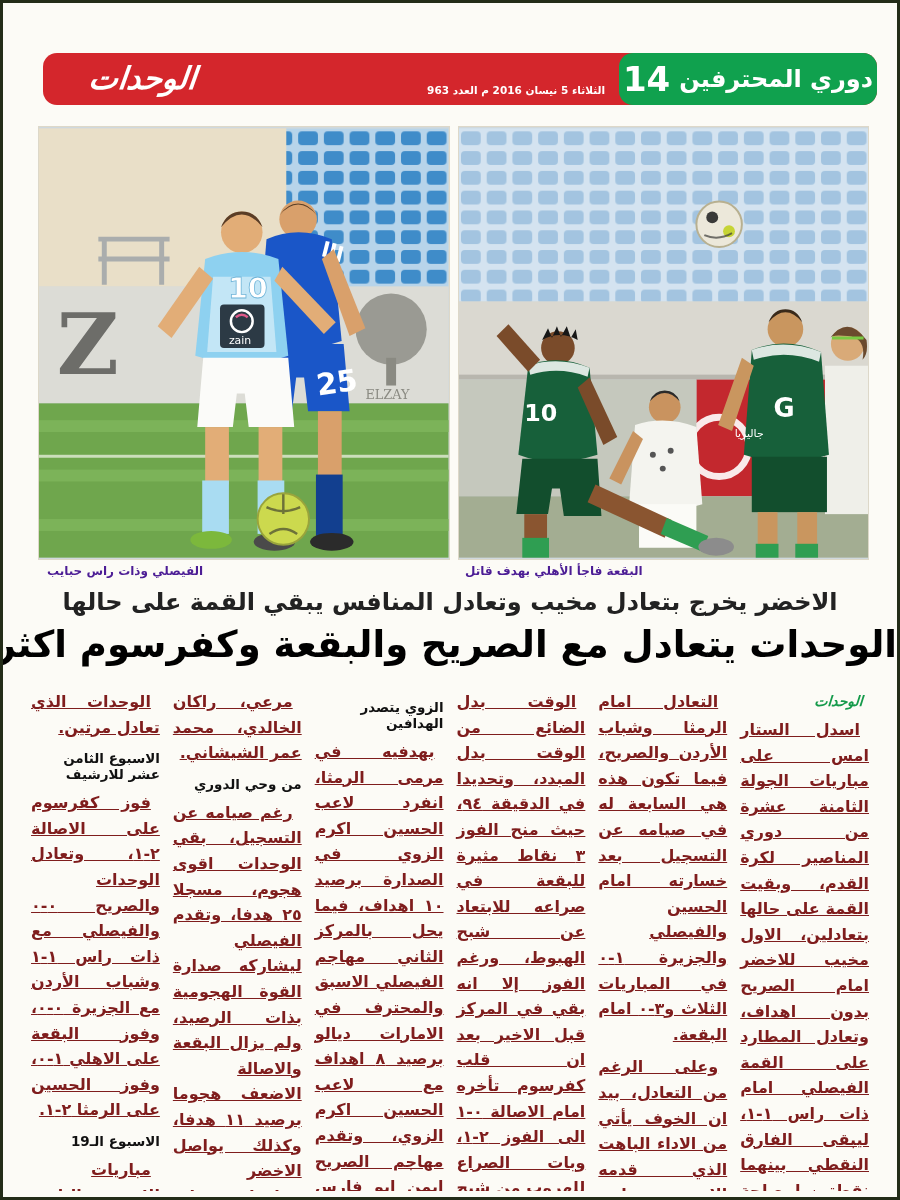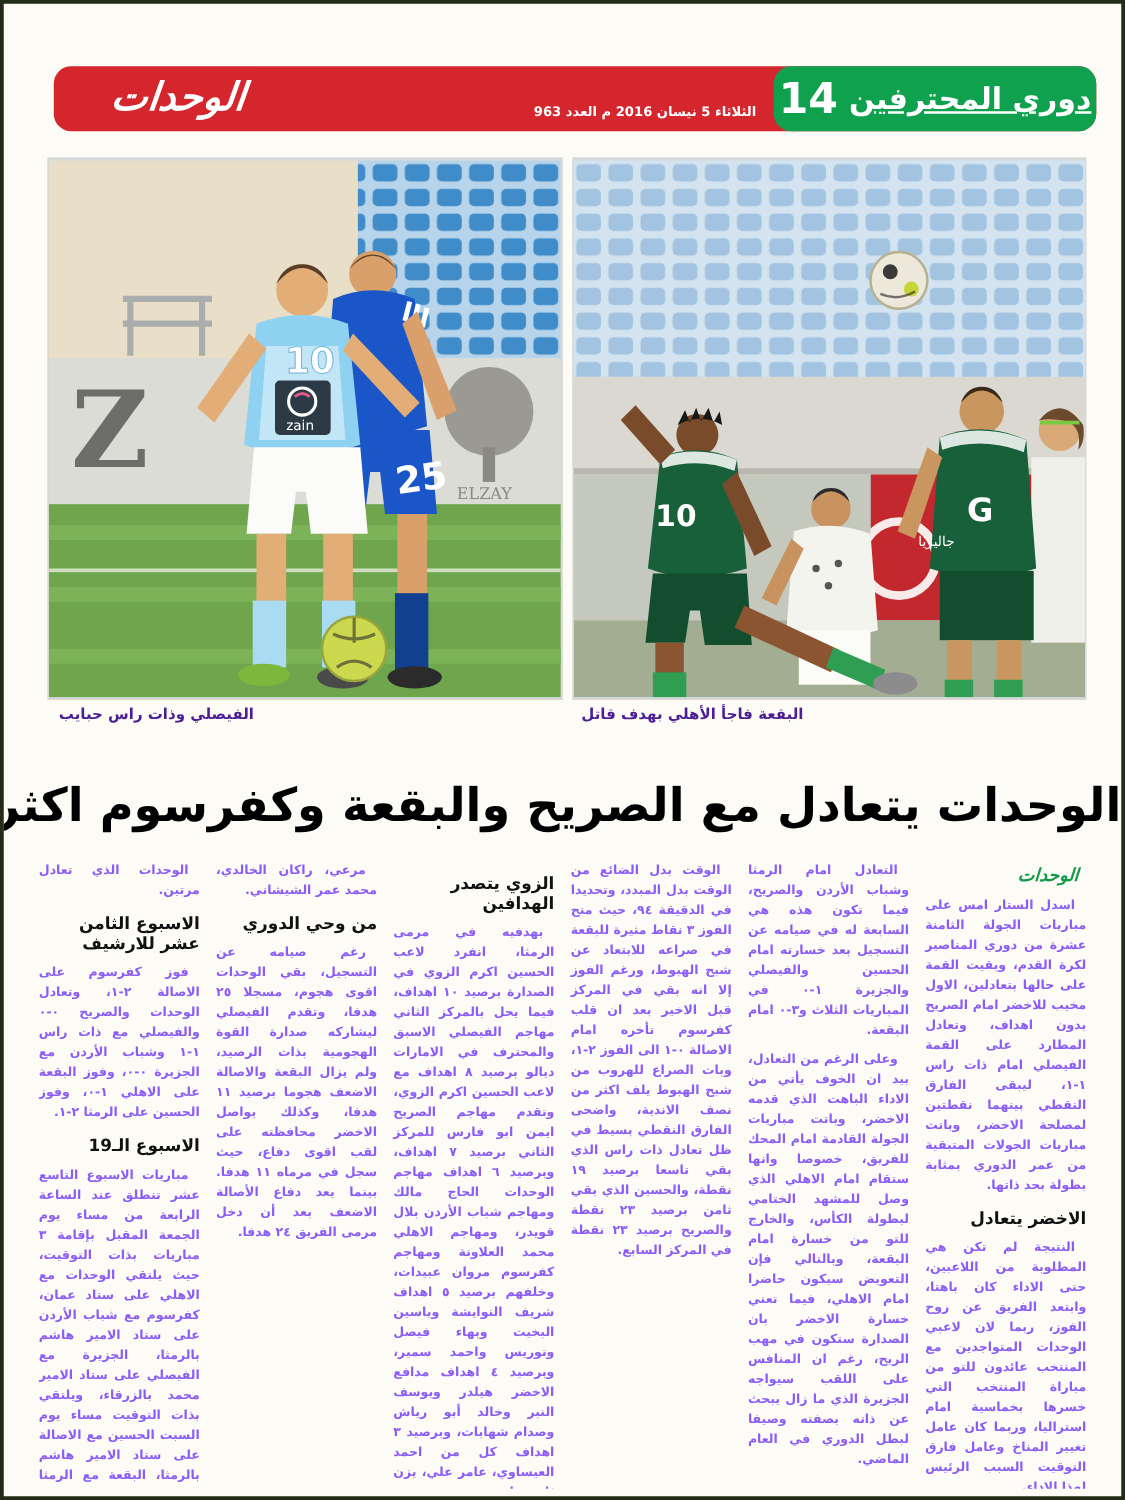--- a/index.html
+++ b/index.html
@@ -18,21 +18,21 @@
     position:absolute;left:46px;top:7px;color:#fff;font-size:31px;font-weight:800;
     font-style:italic;transform:skewX(-6deg);letter-spacing:1px;
   }
   .dateline{
     position:absolute;right:272px;bottom:9px;color:#fff;font-size:10.5px;font-weight:700;direction:rtl;
   }
   .badge{
     position:absolute;right:0;top:0;bottom:0;width:258px;background:#10a14e;border-radius:14px;
     display:flex;align-items:center;justify-content:center;gap:9px;direction:rtl;color:#fff;
   }
-  .badge .sec{font-size:24px;font-weight:800;text-decoration:underline;}
+  .badge .sec{font-size:24px;font-weight:800;}
   .badge .num{font-size:34px;font-weight:900;}
   
   .photo-row{position:absolute;top:123px;left:35px;right:28px;display:flex;gap:8px;}
   figure.photo{margin:0;width:414px;height:434px;border:1px solid #ddd8c9;box-sizing:border-box;
     overflow:hidden;background:#cfd8dd;position:relative;}
   figure.photo svg{display:block;width:100%;height:100%;}
   .caption{position:absolute;top:561px;font-size:12px;font-weight:800;color:#4c1d95;direction:rtl;}
   .caption.left-photo{left:44px;}
   .caption.right-photo{left:462px;}
   
@@ -47,22 +47,22 @@
   
   .watermark{position:absolute;left:372px;top:548px;width:190px;height:150px;opacity:.30;z-index:2;pointer-events:none;}
   .watermark svg{width:100%;height:100%;}
   
   .columns{
     position:absolute;top:686px;left:28px;right:28px;height:502px;overflow:hidden;
     display:flex;gap:13px;direction:rtl;z-index:4;
   }
   .col{flex:1;min-width:0;}
   .col p{
-    margin:0 0 7px;font-size:10px;font-weight:700;line-height:1.6;color:#8b5cf6;
-    text-align:justify;text-indent:9px;
+    margin:0 0 7px;font-size:16px;font-weight:700;line-height:1.6;color:#7f1d1d;
+    text-align:justify;text-indent:9px;text-decoration:underline;
   }
   .subhead{margin:10px 0 8px;font-size:13.5px;font-weight:900;color:#111;}
   .lead-label{
     color:#149a4a;font-size:14px;font-weight:800;font-style:italic;
     text-align:right;margin:4px 6px 8px 0;transform:skewX(-4deg);
   }
 </style>
 </head>
 <body>
 
@@ -228,20 +228,21 @@
           <path d="M248 108 q14 6 28 -2" stroke="#3a3a38" stroke-width="2" fill="none" opacity=".7"></path>
         </g>
       </svg>
     </figure>
   </div>
 
   <div class="caption left-photo">الفيصلي وذات راس حبايب</div>
   <div class="caption right-photo">البقعة فاجأ الأهلي بهدف قاتل</div>
 
 
+  <div class="kicker">الاخضر يخرج بتعادل مخيب وتعادل المنافس يبقي القمة على حالها</div>
   <div class="headline">الوحدات يتعادل مع الصريح والبقعة وكفرسوم اكثر المستفيدين</div>
 
   <div class="columns">
 
     <div class="col">
       <div class="lead-label">الوحدات</div>
       <p>اسدل الستار امس على مباريات الجولة الثامنة عشرة من دوري المناصير لكرة القدم، وبقيت القمة على حالها بتعادلين، الاول مخيب للاخضر امام الصريح بدون اهداف، وتعادل المطارد على القمة الفيصلي امام ذات راس ١-١، ليبقى الفارق النقطي بينهما نقطتين لمصلحة الاخضر، وباتت مباريات الجولات المتبقية من عمر الدوري بمثابة بطولة بحد ذاتها.</p>
       <div class="subhead">الاخضر يتعادل</div>
       <p>النتيجة لم تكن هي المطلوبة من اللاعبين، حتى الاداء كان باهتا، وابتعد الفريق عن روح الفوز، ربما لان لاعبي الوحدات المتواجدين مع المنتخب عائدون للتو من مباراة المنتخب التي خسرها بخماسية امام استراليا، وربما كان عامل تغيير المناخ وعامل فارق التوقيت السبب الرئيس لهذا الاداء.</p>
 

